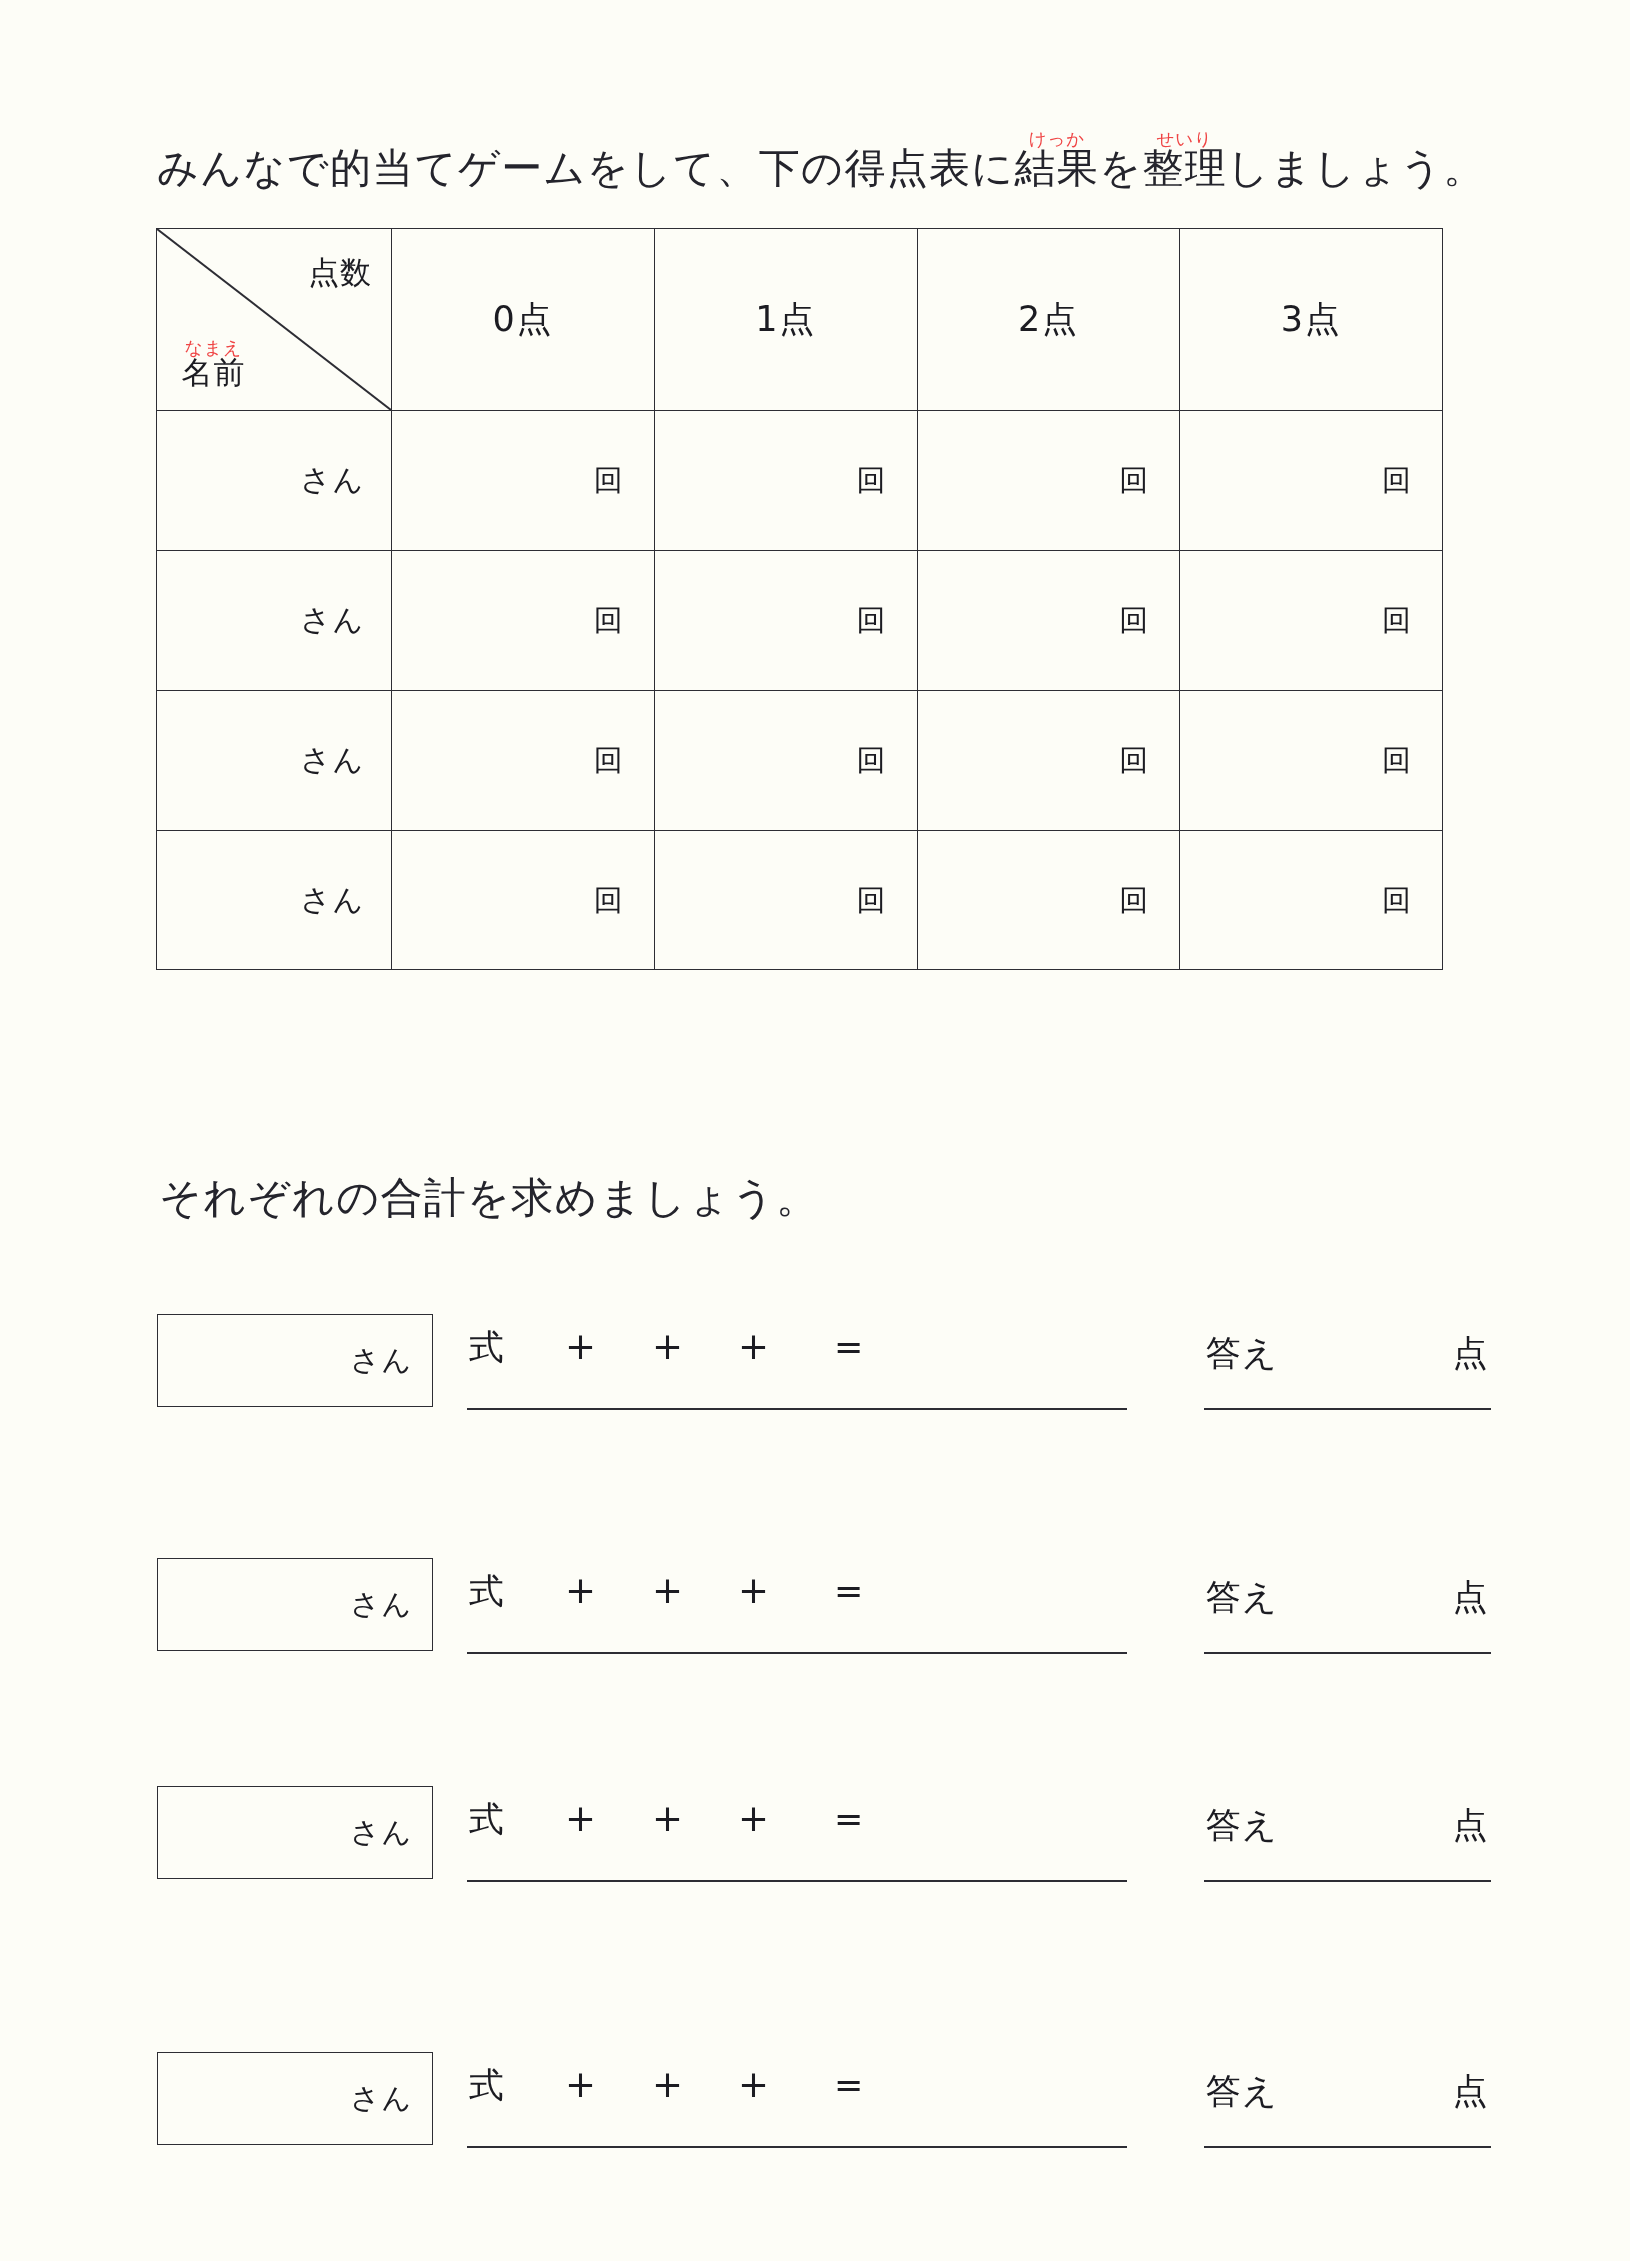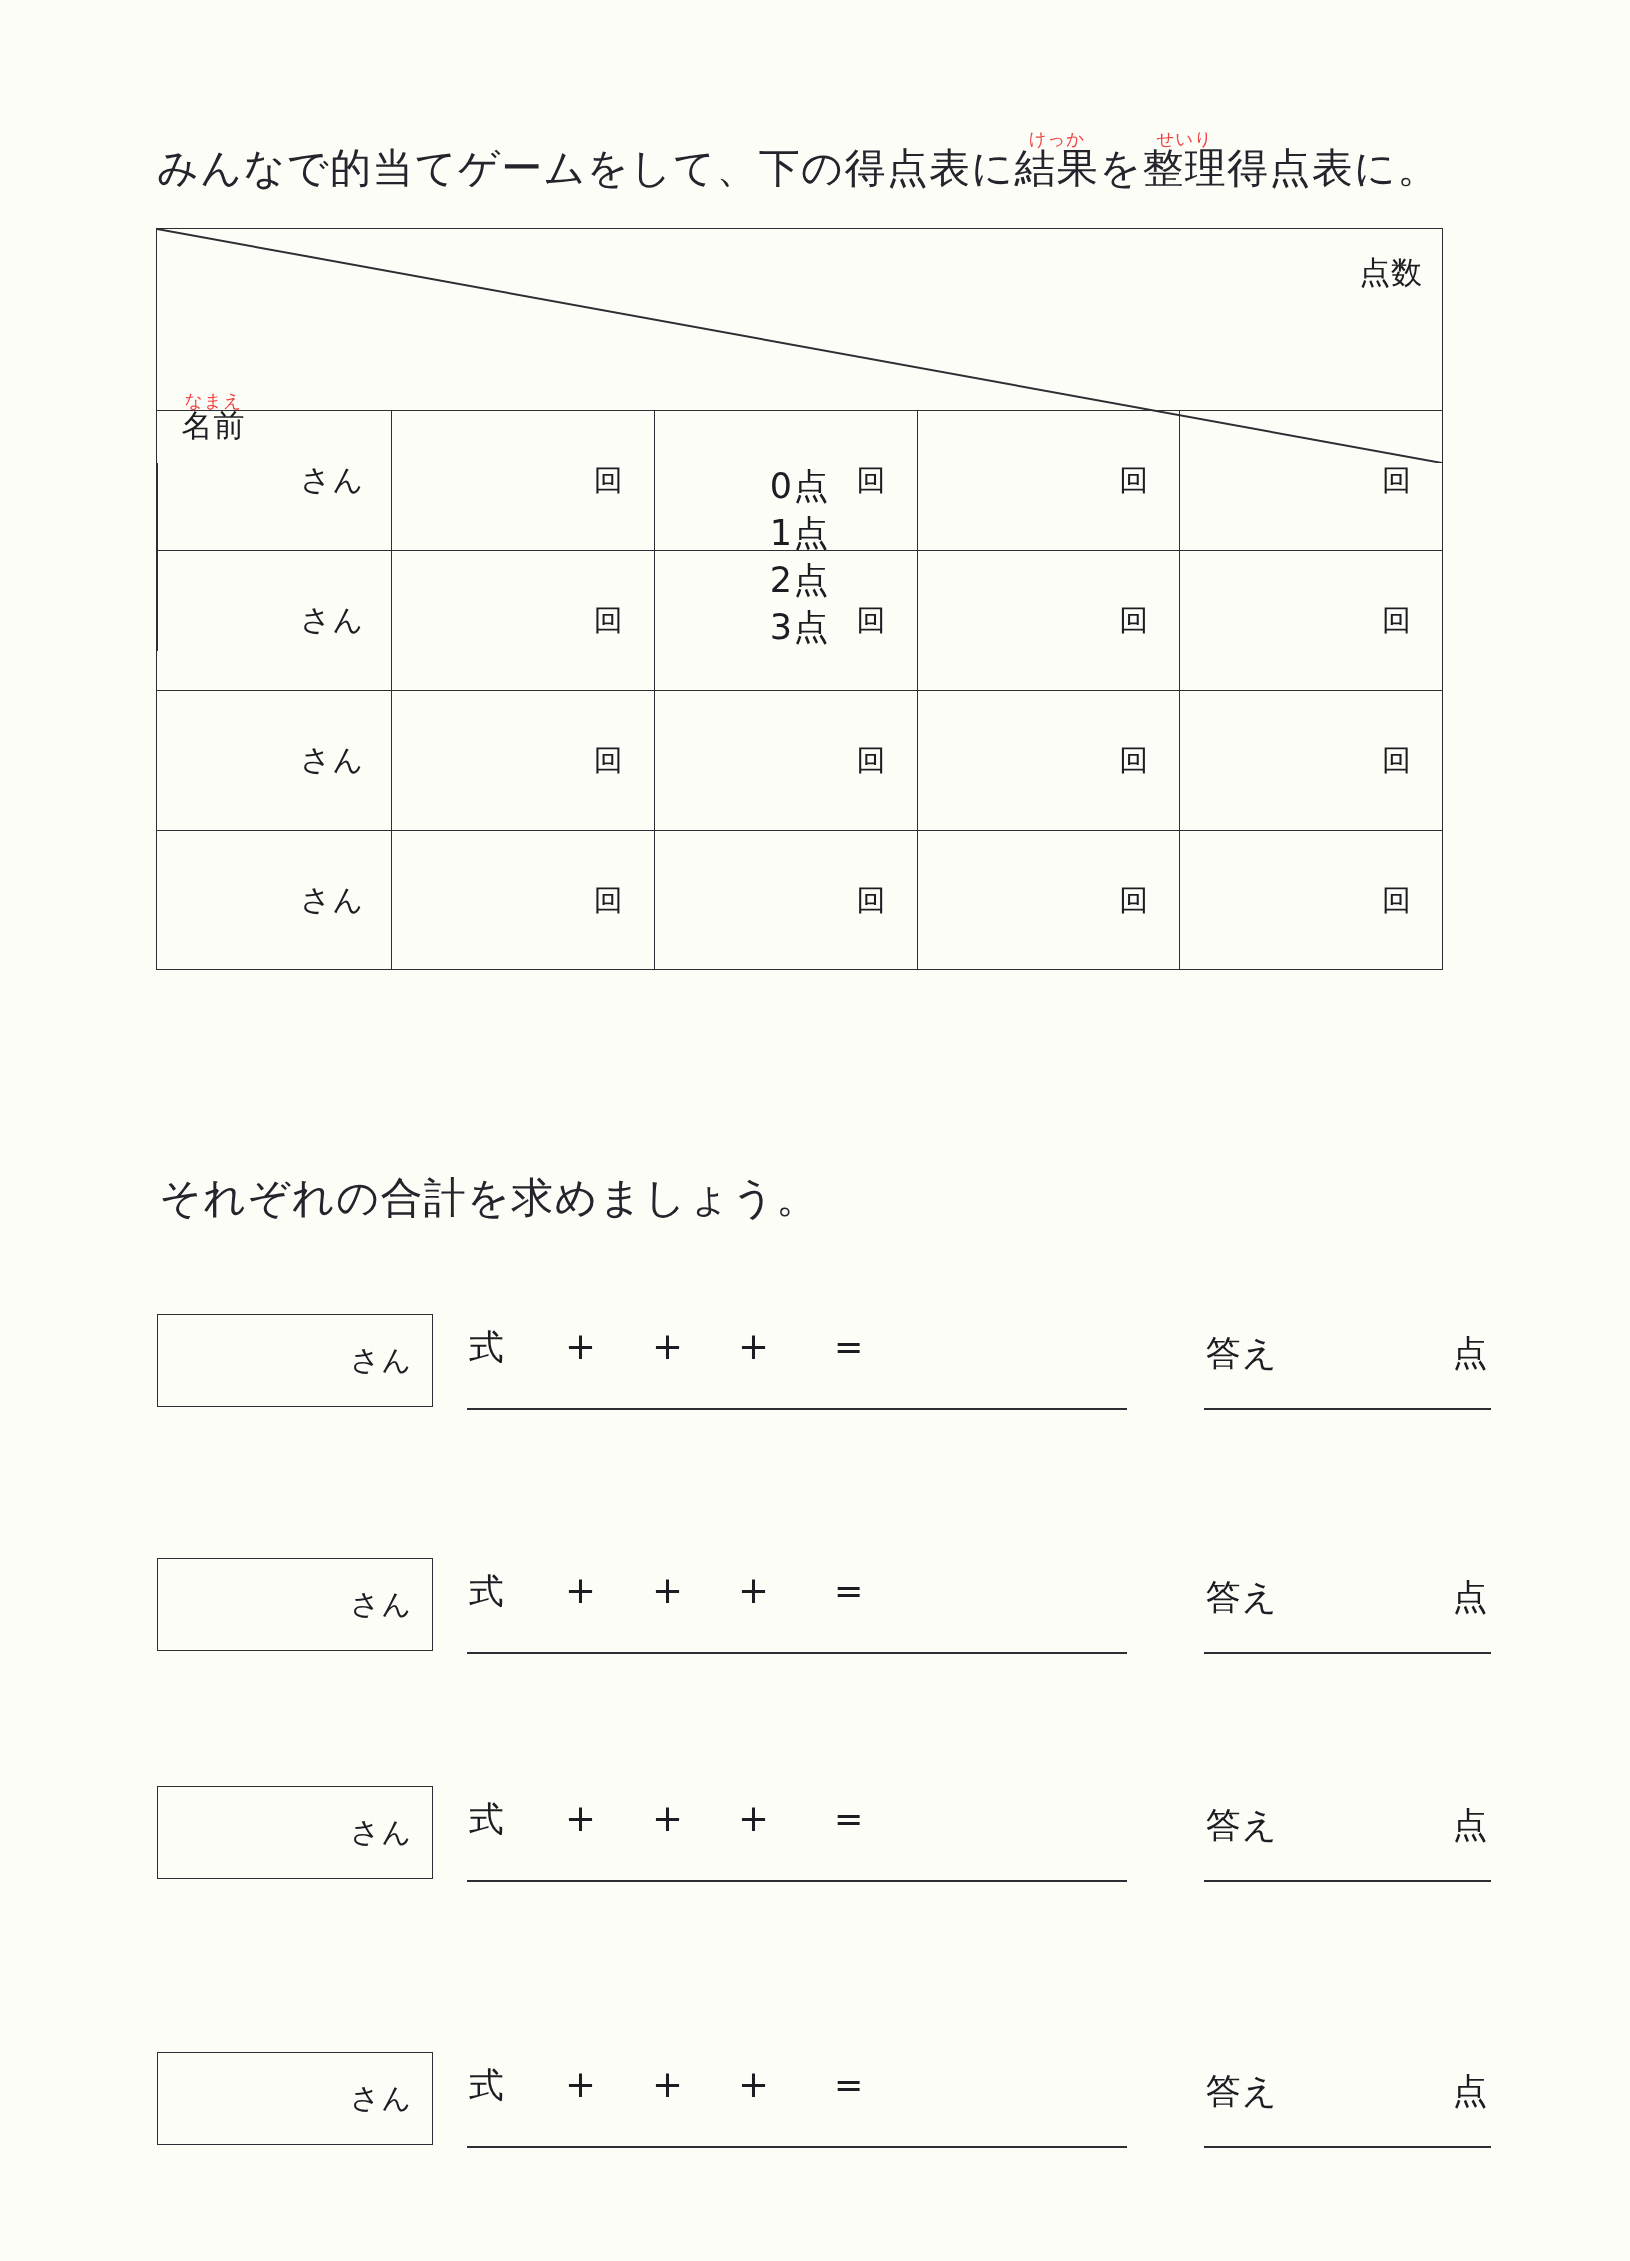--- a/index.html
+++ b/index.html
@@ -57,21 +57,21 @@
     border: 1.7px solid #2d2d34;
     box-sizing: border-box;
     display: flex;
     flex-direction: column;
   }
   .tbl-row {
     display: flex;
     flex: 0 0 auto;
     box-sizing: border-box;
   }
-  .tbl-row.header-row { height: 181px; flex-direction: column; }
+  .tbl-row.header-row { height: 181px; }
   .tbl-row.data-row   { height: 140px; border-top: 1.7px solid #2d2d34; }
 
   .cell-name {
     flex: 0 0 234px;
     box-sizing: border-box;
     position: relative;
     display: flex;
     align-items: center;
     justify-content: flex-end;
     padding-right: 26px;
@@ -215,21 +215,21 @@
     top: 15.7px;
     font-size: 35px;
     white-space: nowrap;
   }
 </style>
 </head>
 <body>
 
 <div class="title-line">
   <div class="title-text">
-    <span>みんなで的当てゲームをして、下の</span><span>得点表に</span><ruby><span>結果</span><rt>けっか</rt></ruby><span>を</span><ruby><span>整理</span><rt>せいり</rt></ruby><span>得点表に。</span>
+    <span>みんなで的当てゲームをして、下の</span><span>得点表に</span><ruby><span>結果</span><rt>けっか</rt></ruby><span>を</span><ruby><span>整理</span><rt>せいり</rt></ruby><span>しましょう。</span>
   </div>
 </div>
 
 <div class="score-table">
 
   <div class="tbl-row header-row">
     <div class="corner-cell">
       <svg class="corner-diag" viewBox="0 0 268 207" preserveAspectRatio="none">
         <line x1="0" y1="0" x2="268" y2="207" stroke="#2d2d34" stroke-width="2" vector-effect="non-scaling-stroke"></line>
       </svg>

